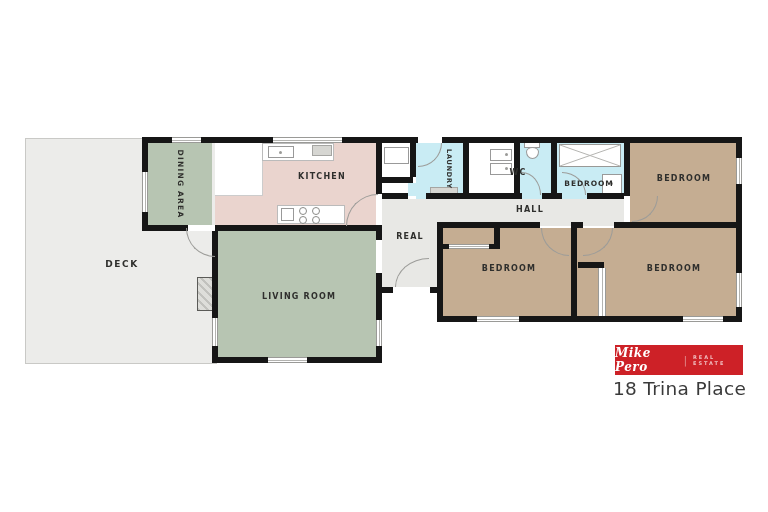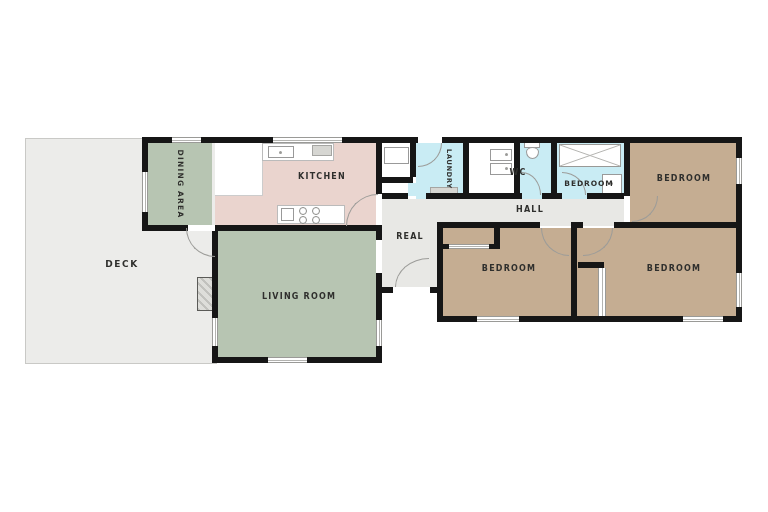--- a/index.html
+++ b/index.html
@@ -195,14 +195,20 @@
   <div class="lbl" style="left:299px;top:296px;">LIVING ROOM</div>
   <div class="lbl" style="left:410px;top:236px;">REAL</div>
   <div class="lbl" style="left:530px;top:209px;">HALL</div>
   <div class="lbl-v" style="left:449px;top:169px;font-size:6.5px;letter-spacing:0.8px;">LAUNDRY</div>
   <div class="lbl" style="left:518px;top:172px;">WC</div>
   <div class="lbl" style="left:589px;top:183px;font-size:7.5px;letter-spacing:0.9px;">BEDROOM</div>
   <div class="lbl" style="left:684px;top:178px;">BEDROOM</div>
   <div class="lbl" style="left:509px;top:268px;">BEDROOM</div>
   <div class="lbl" style="left:674px;top:268px;">BEDROOM</div>
 
+  <div class="logo">
+    <span class="logo-script">Mike Pero</span>
+    <span class="logo-sep">|</span>
+    <span class="logo-suffix">REAL ESTATE</span>
+  </div>
+  <div class="address">18 Trina Place</div>
 
 </div>
 
 </body></html>

